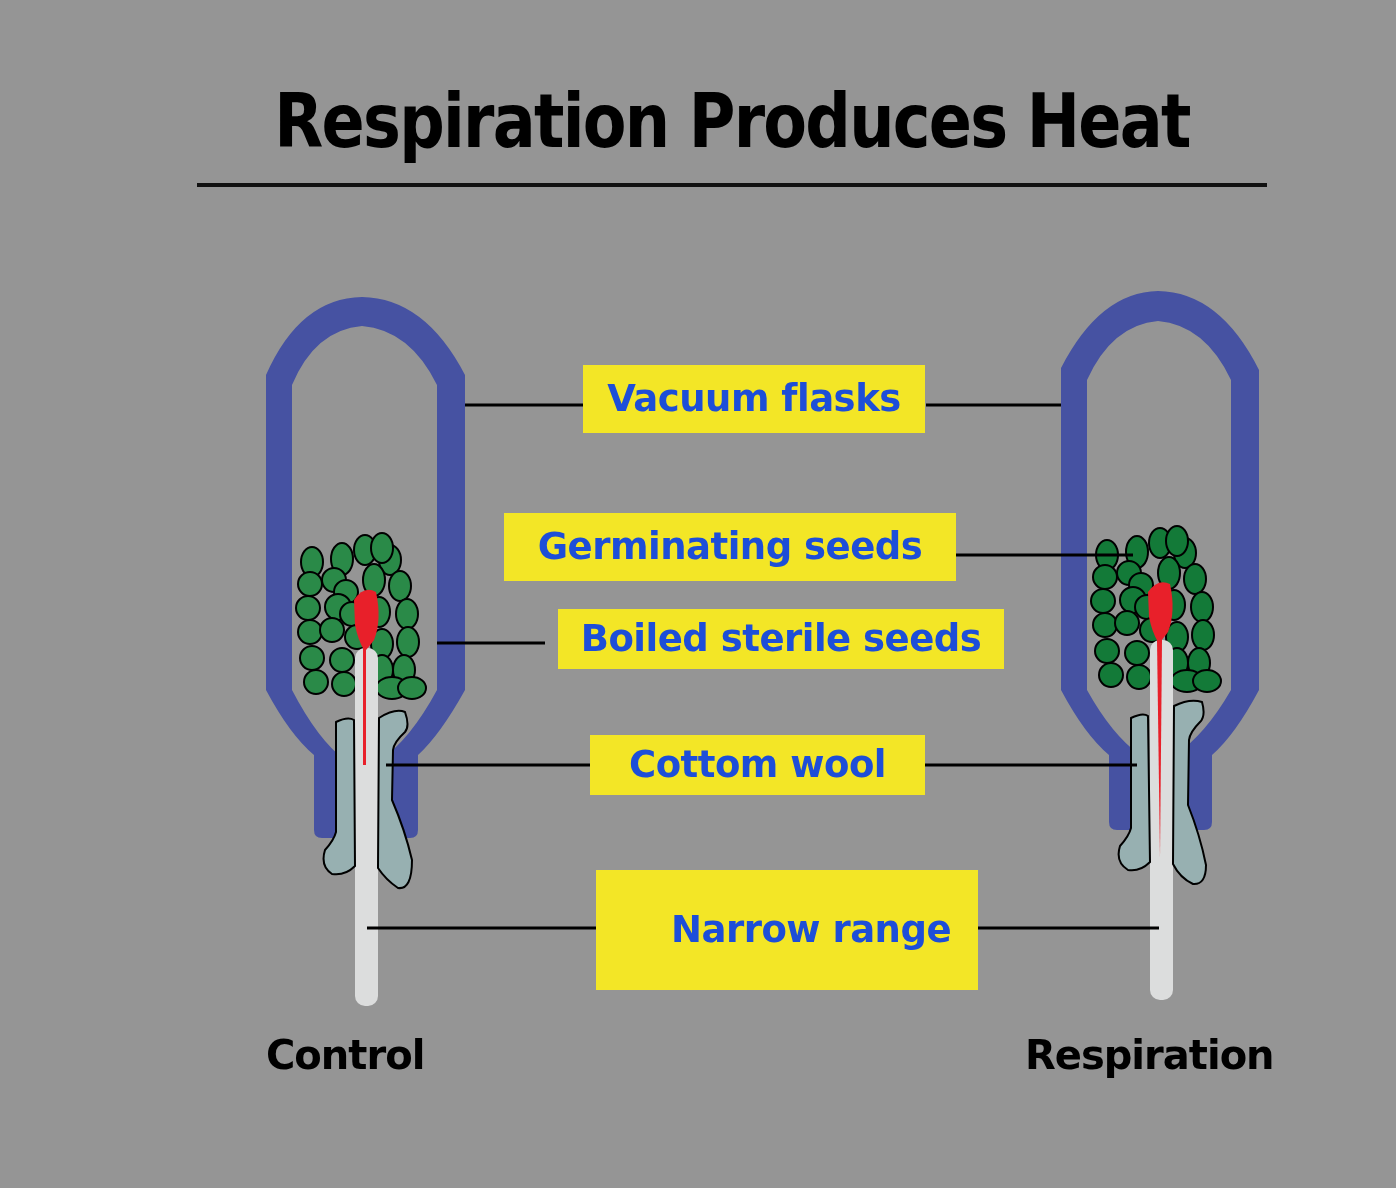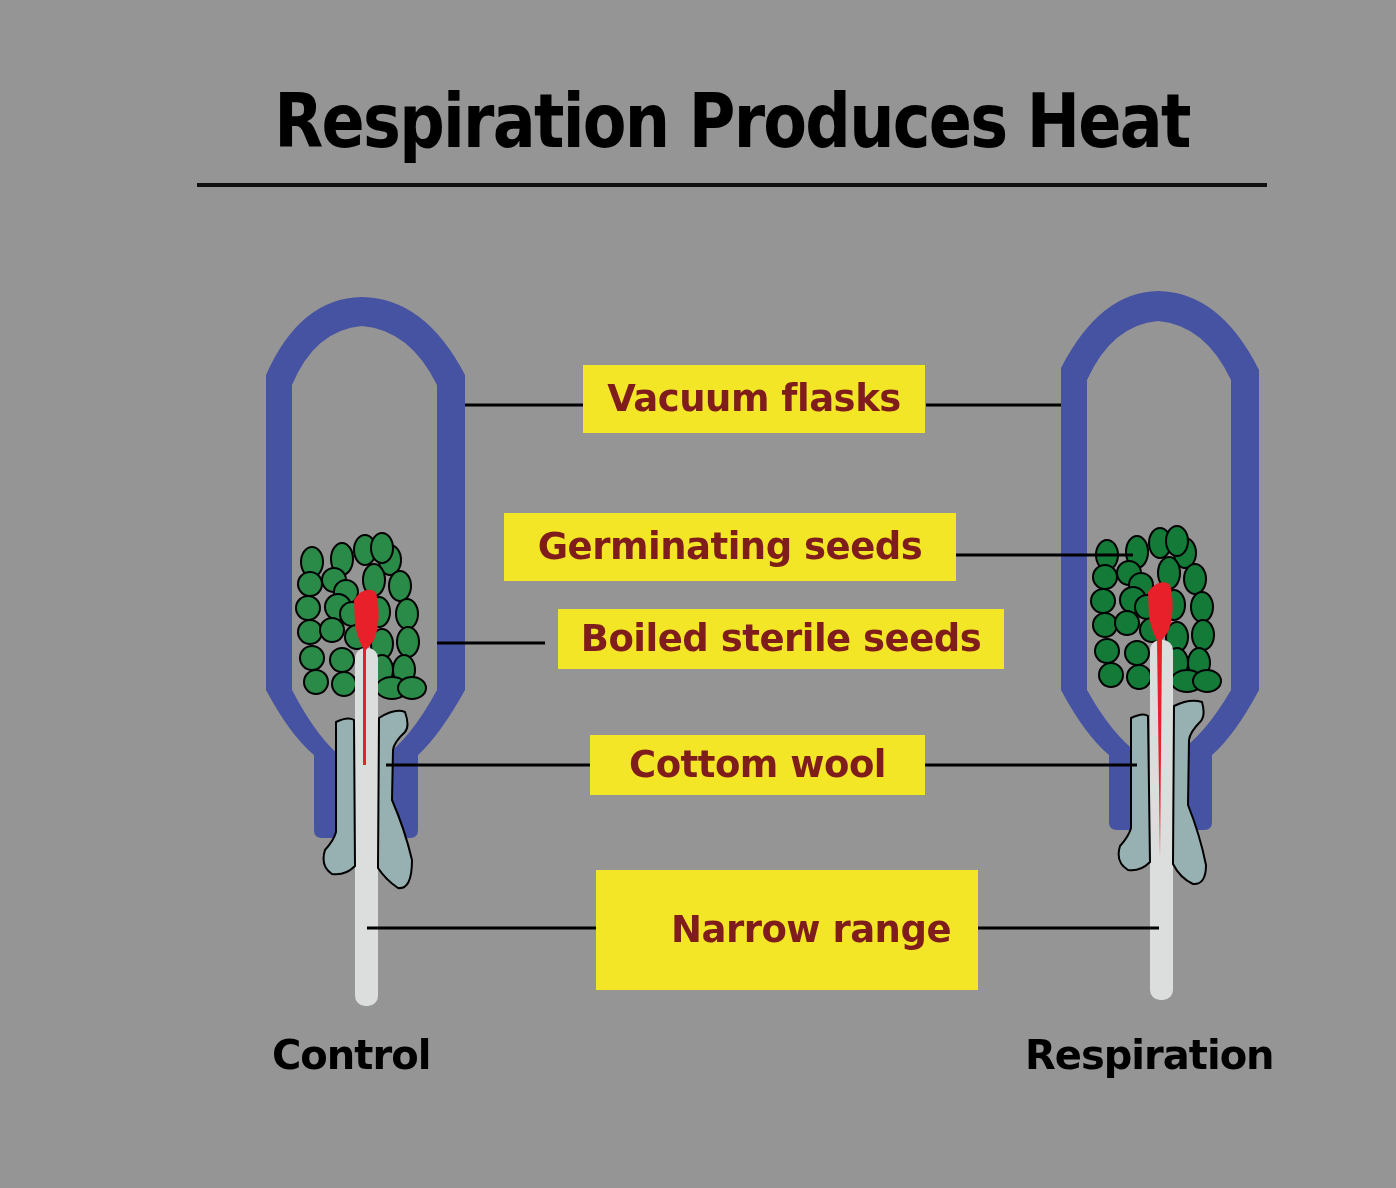--- a/index.html
+++ b/index.html
@@ -3,21 +3,21 @@
 <meta charset="utf-8">
 <style>
   html, body { margin: 0; padding: 0; }
   body { width: 1396px; height: 1188px; background: #959595; overflow: hidden; position: relative;
          font-family: "DejaVu Sans", "Liberation Sans", sans-serif; }
   #stage { position: absolute; left: 0; top: 0; width: 1396px; height: 1188px; }
   .title { position: absolute; left: 198px; top: 78px; width: 1068px; text-align: center;
            font-size: 74px; font-weight: bold; color: #000; letter-spacing: -2px;
            font-family: "DejaVu Sans", sans-serif; transform: scaleX(0.86); transform-origin: center; white-space: nowrap; }
   .rule { position: absolute; left: 197px; top: 183px; width: 1070px; height: 4px; background: #111; }
-  .label { position: absolute; background: #f3e626; color: #7f1d1d; font-weight: bold; font-size: 37px;
+  .label { position: absolute; background: #f3e626; color: #1d4ed8; font-weight: bold; font-size: 37px;
            font-family: "DejaVu Sans", sans-serif; display: flex; align-items: center; justify-content: center;
            text-align: center; line-height: 44px; white-space: nowrap; letter-spacing: -0.5px; }
   .caption { position: absolute; font-weight: bold; font-size: 40px; color: #000;
              font-family: "DejaVu Sans", sans-serif; letter-spacing: -1px; }
 </style>
 </head>
 <body>
 
 <svg id="stage" width="1396" height="1188" viewBox="0 0 1396 1188" xmlns="http://www.w3.org/2000/svg">
 
@@ -125,14 +125,14 @@
 <div class="label" style="left:558px;top:609px;width:446px;height:60px;">
   <span>Boiled sterile seeds</span>
 </div>
 <div class="label" style="left:590px;top:735px;width:335px;height:60px;">
   <span>Cottom wool</span>
 </div>
 <div class="label" style="left:596px;top:870px;width:334px;height:120px;flex-direction:column;padding-left:48px;">
   <span>Narrow range</span>
 </div>
 
-<div class="caption" style="left:272px;top:1032px;">Control</div>
+<div class="caption" style="left:266px;top:1032px;">Control</div>
 <div class="caption" style="left:1025px;top:1032px;">Respiration</div>
 
 </body></html>

